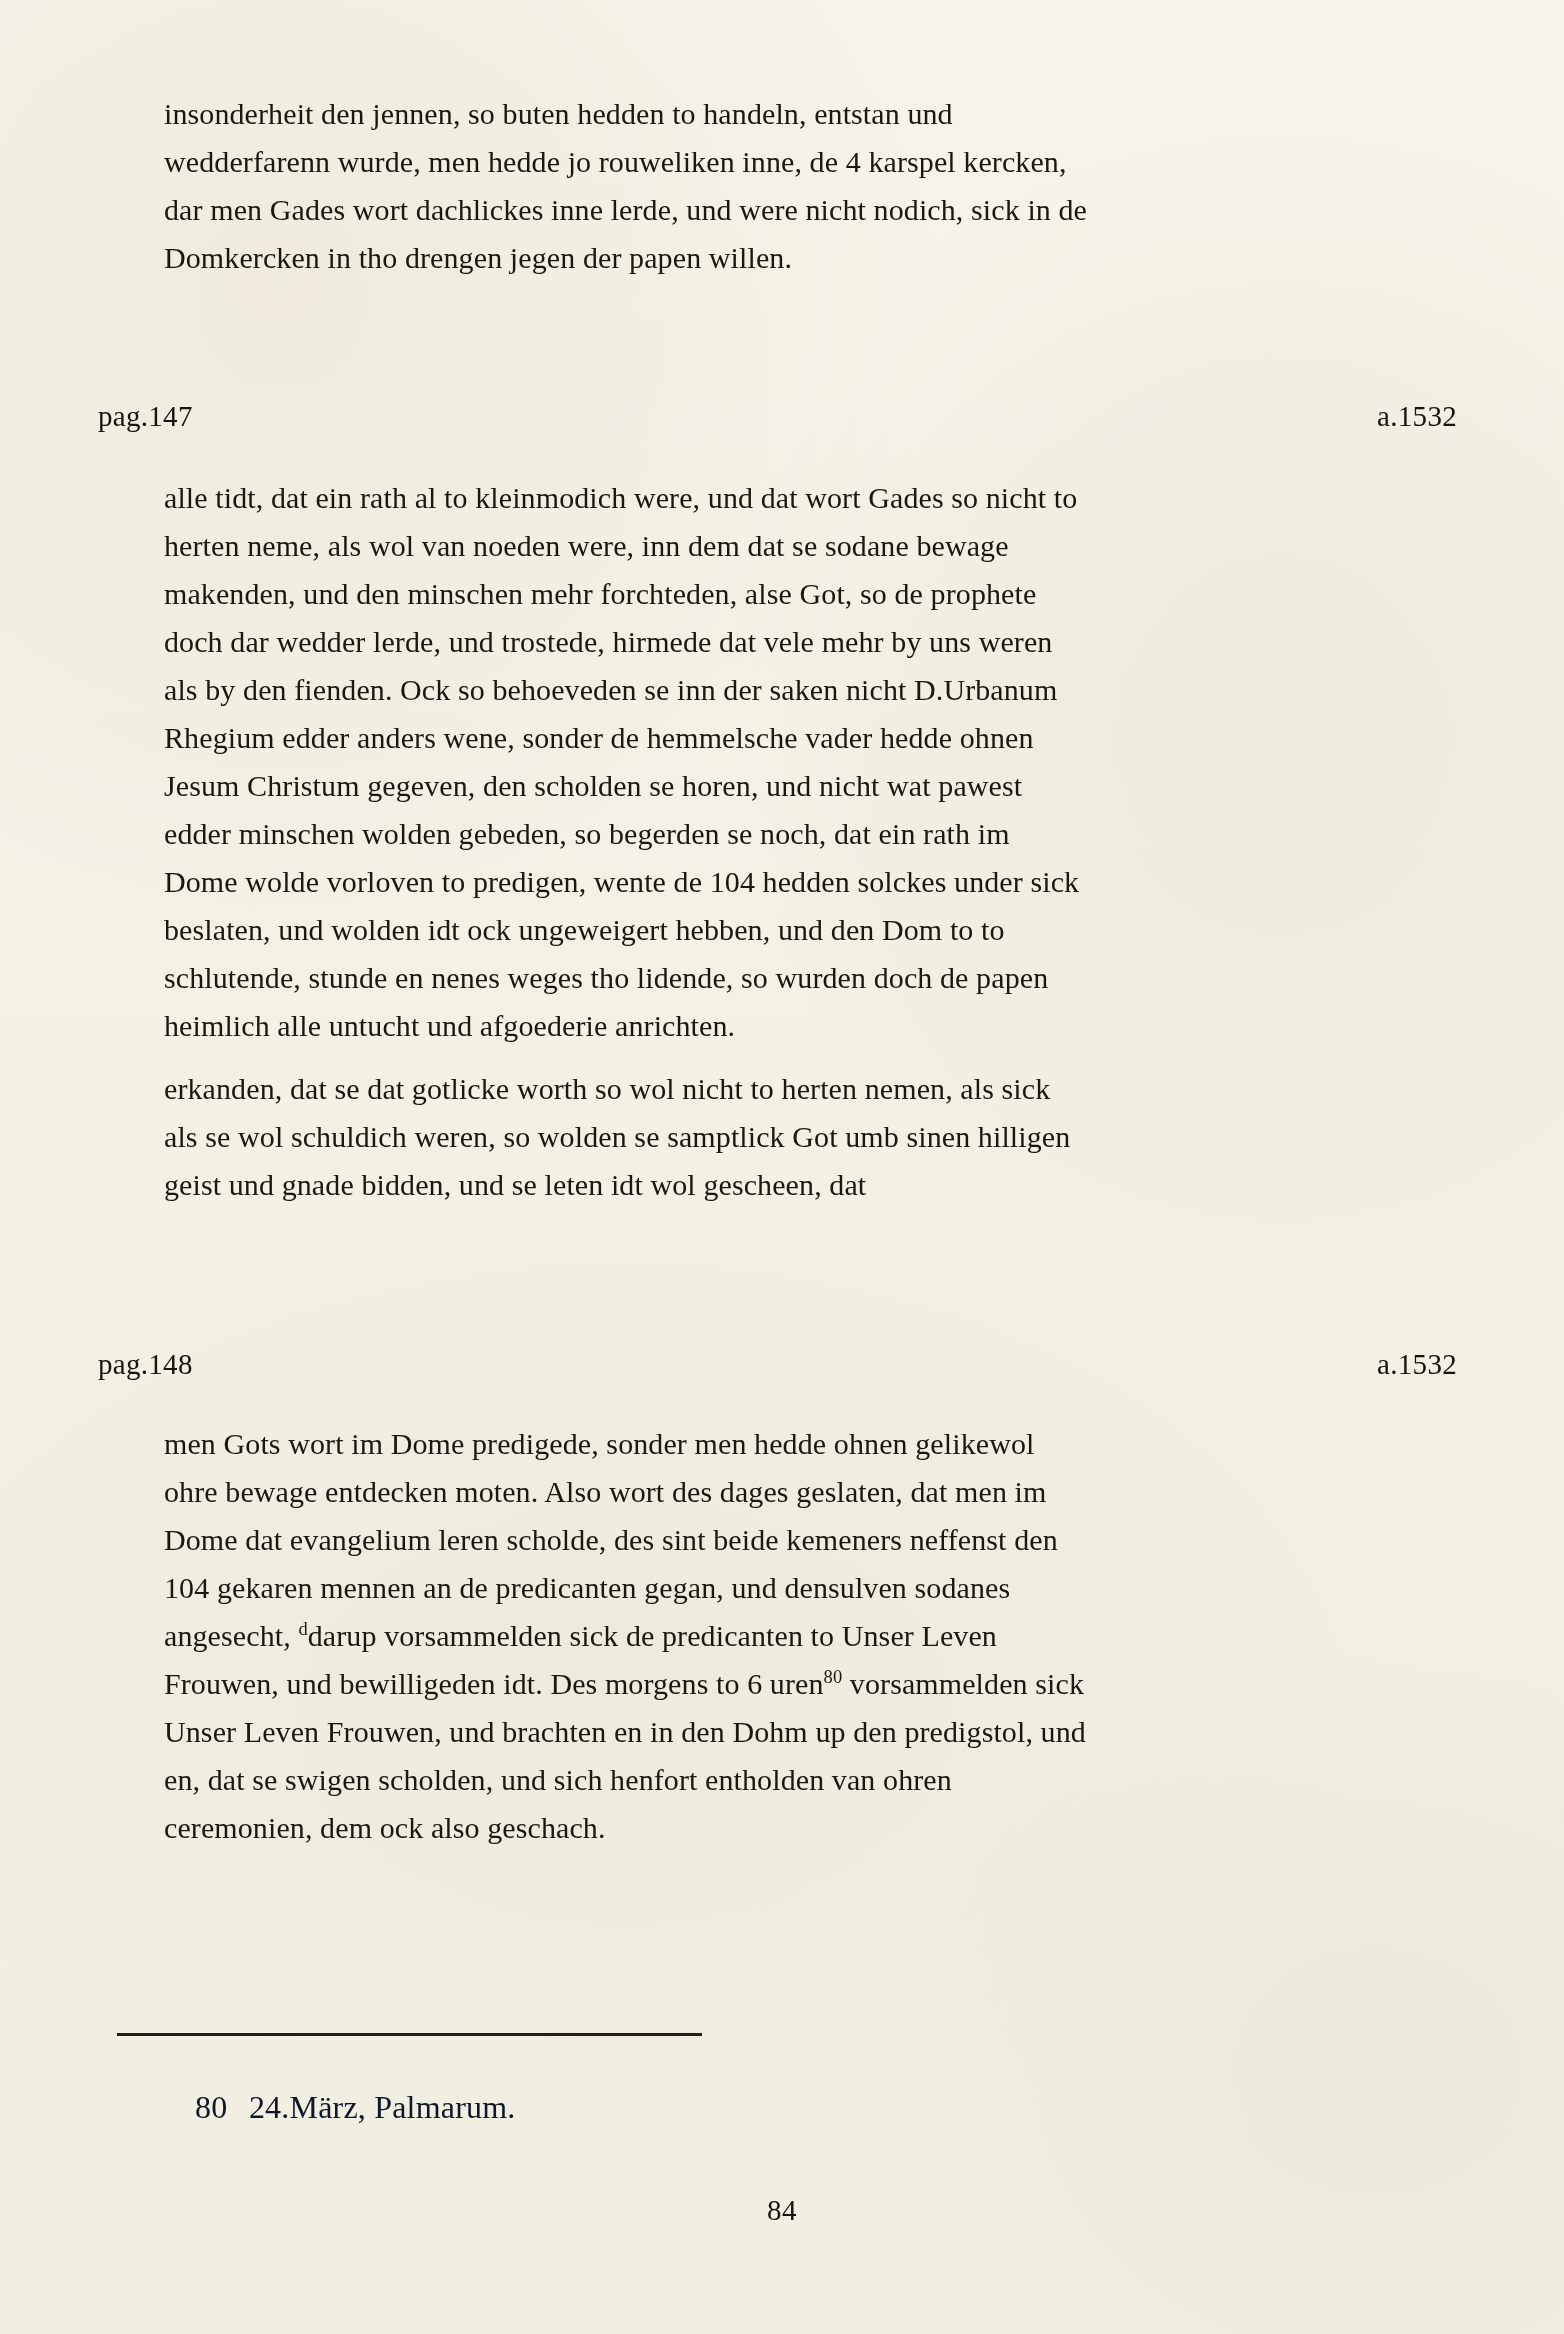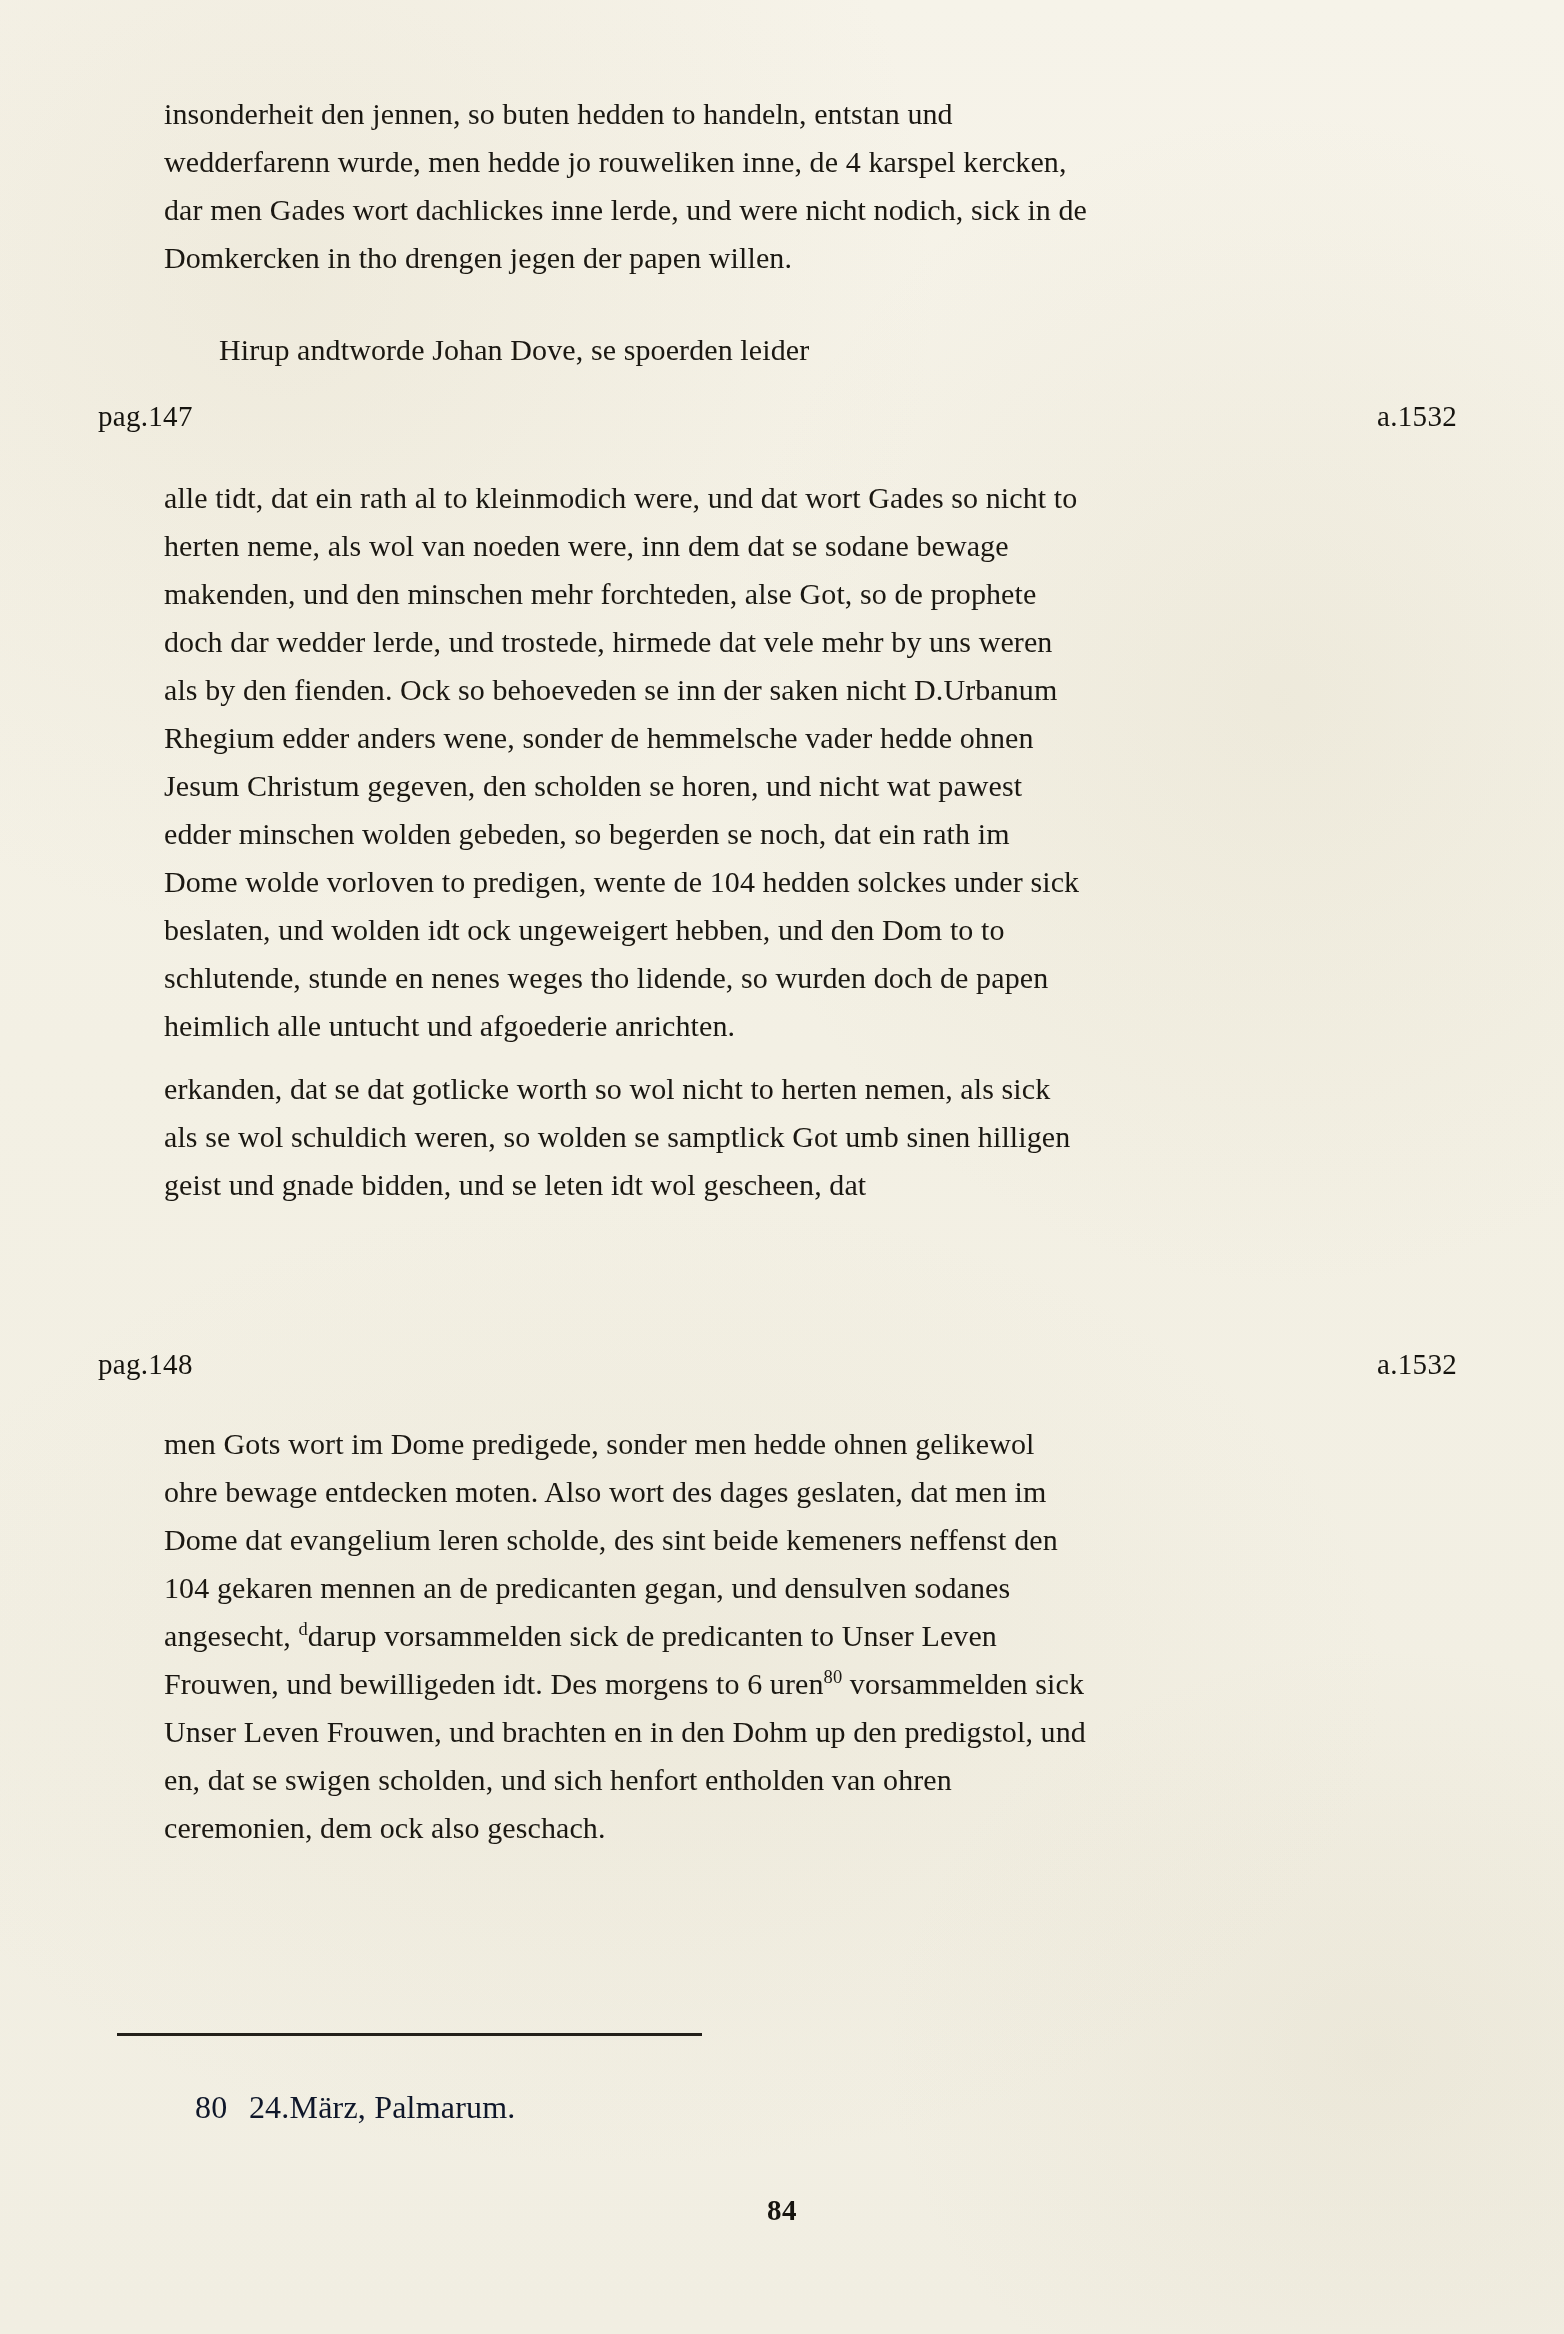--- a/index.html
+++ b/index.html
@@ -110,46 +110,41 @@
     margin-right: 21.5px;
   }
 
   .folio {
     position: absolute;
     top: 2194px;
     left: 0;
     width: 1564px;
     text-align: center;
     font-size: 29px;
-    font-weight: bold;
+    font-weight: normal;
     letter-spacing: 0.5px;
     color: #16140f;
   }
 </style>
 </head>
 <body>
 
 <div class="paper-grain"></div>
 
 <div class="page">
 
   <div class="text-col" style="top: 90px;">
     <p class="body-par">
       <span class="ln">insonderheit den jennen, so buten hedden to handeln, entstan und</span>
       <span class="ln">wedderfarenn wurde, men hedde jo rouweliken inne, de 4 karspel kercken,</span>
       <span class="ln">dar men Gades wort dachlickes inne lerde, und were nicht nodich, sick in de</span>
       <span class="ln">Domkercken in tho drengen jegen der papen willen.</span>
     </p>
   </div>
 
-  <div class="text-col" style="top: 326px;">
-    <p class="body-par">
-      <span class="ln"><span class="indent"></span><span>Hirup andtworde Johan Dove, se spoerden leider</span></span>
-    </p>
-  </div>
 
   <div class="running-head" style="top: 400px;">
     <span class="rh-left">pag.147</span>
     <span class="rh-right">a.1532</span>
   </div>
 
   <div class="text-col" style="top: 474px;">
     <p class="body-par">
       <span class="ln">alle tidt, dat ein rath al to kleinmodich were, und dat wort Gades so nicht to</span>
       <span class="ln">herten neme, als wol van noeden were, inn dem dat se sodane bewage</span>

